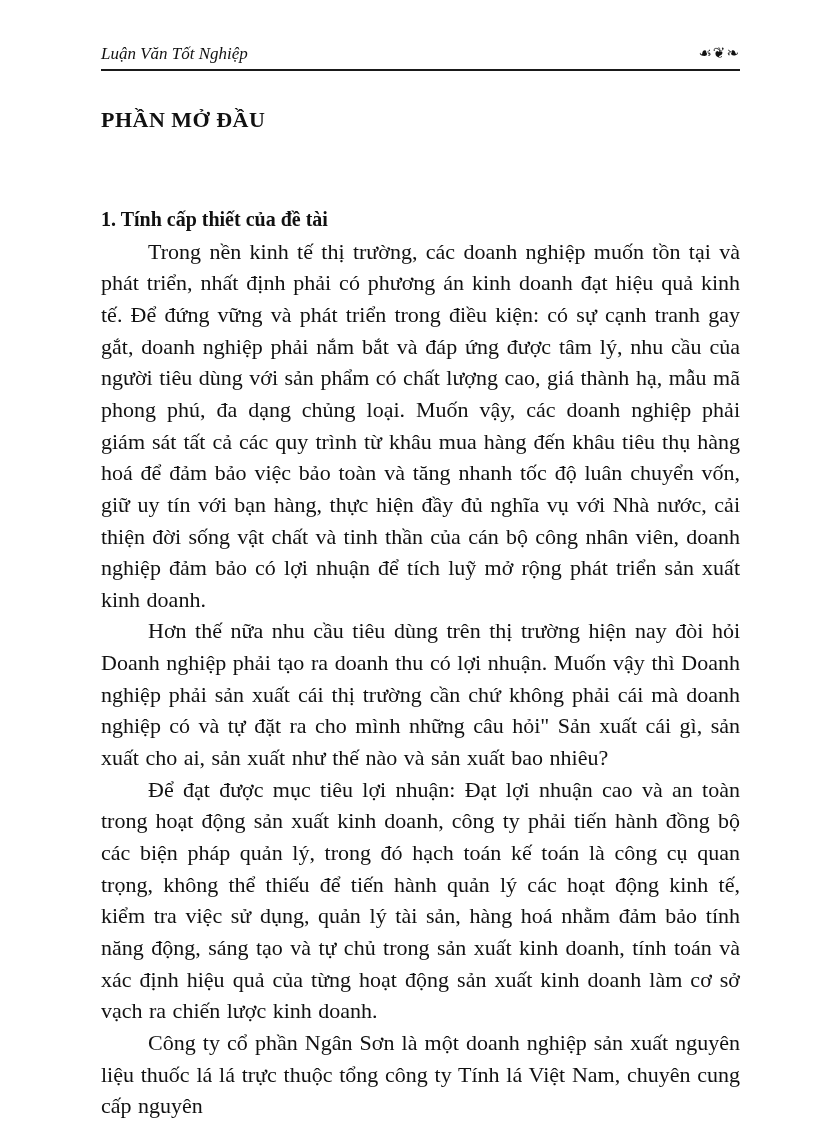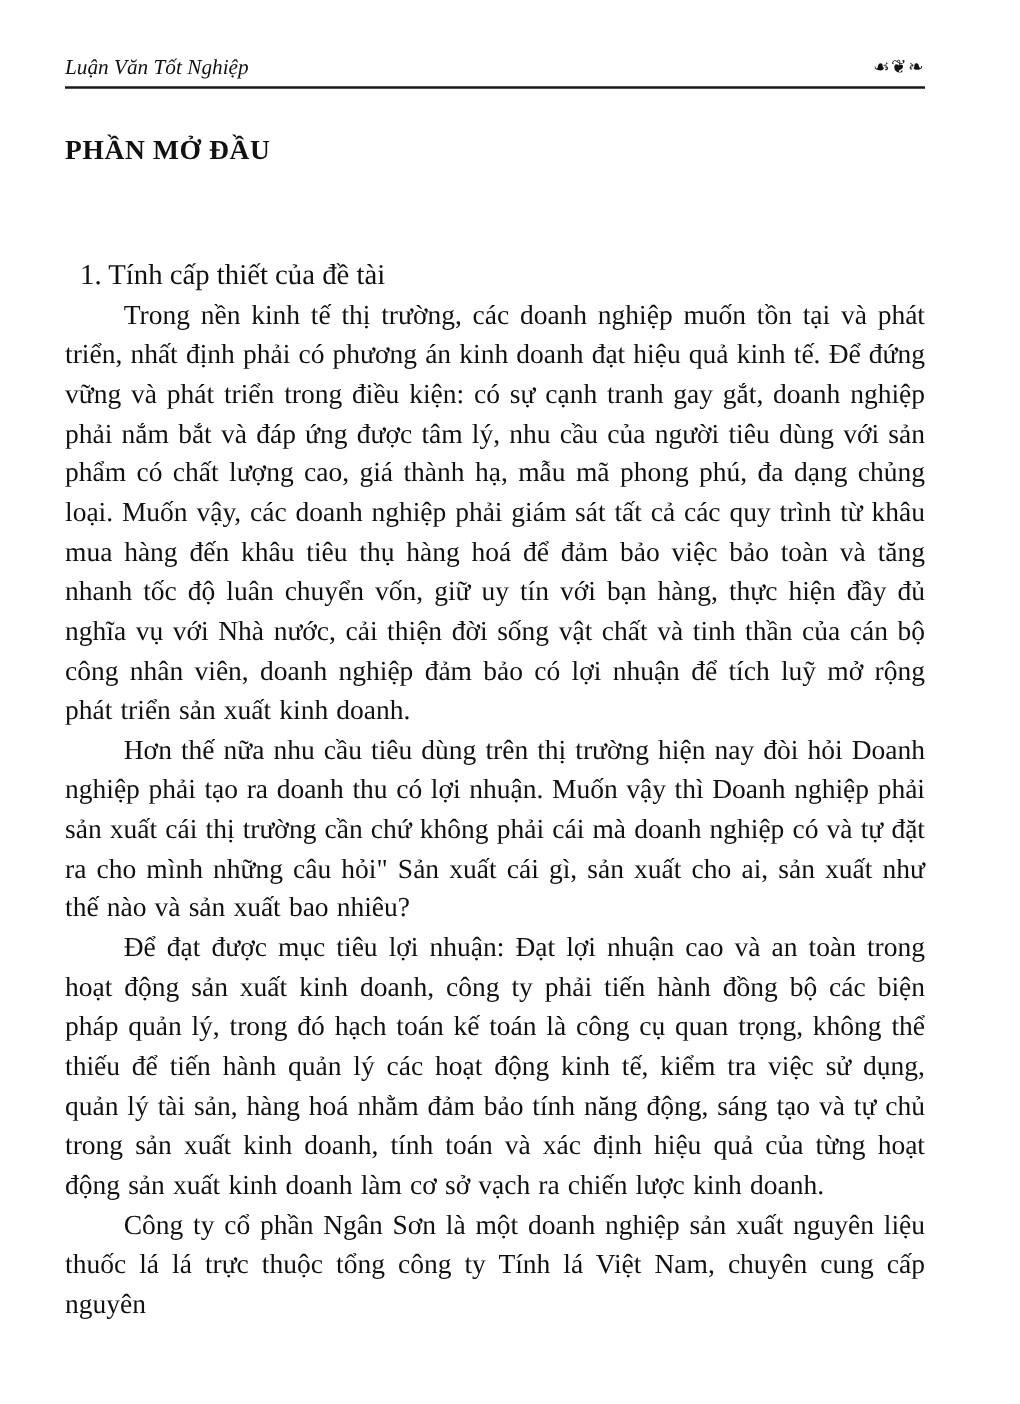--- a/index.html
+++ b/index.html
@@ -8,21 +8,21 @@
     background: #ffffff;
   }
   .page {
     position: relative;
     width: 816px;
     height: 1123px;
     margin: 0 auto;
     background: #ffffff;
     color: #111111;
     box-sizing: border-box;
-    padding: 44px 76px 0 52px;
+    padding: 44px 76px 0 101px;
     font-family: "Liberation Serif", "DejaVu Serif", serif;
     overflow: hidden;
   }
   .header {
     display: flex;
     justify-content: space-between;
     align-items: baseline;
     font-style: italic;
     font-size: 17px;
     border-bottom: 2px solid #1a1a1a;
@@ -35,23 +35,23 @@
     transform: translateY(-1px);
   }
   .doc-title {
     margin: 36px 0 0 0;
     font-size: 22px;
     font-weight: bold;
     letter-spacing: 0.5px;
     line-height: 26px;
   }
   .section-heading {
-    margin: 71px 0 0 12px;
-    font-size: 23px;
-    font-weight: normal;
+    margin: 71px 0 0 0;
+    font-size: 20px;
+    font-weight: bold;
     line-height: 31.6px;
   }
   .body-para {
     margin: 0;
     font-size: 22px;
     line-height: 31.66px;
     text-align: justify;
     text-indent: 47px;
     word-spacing: 1px;
   }

